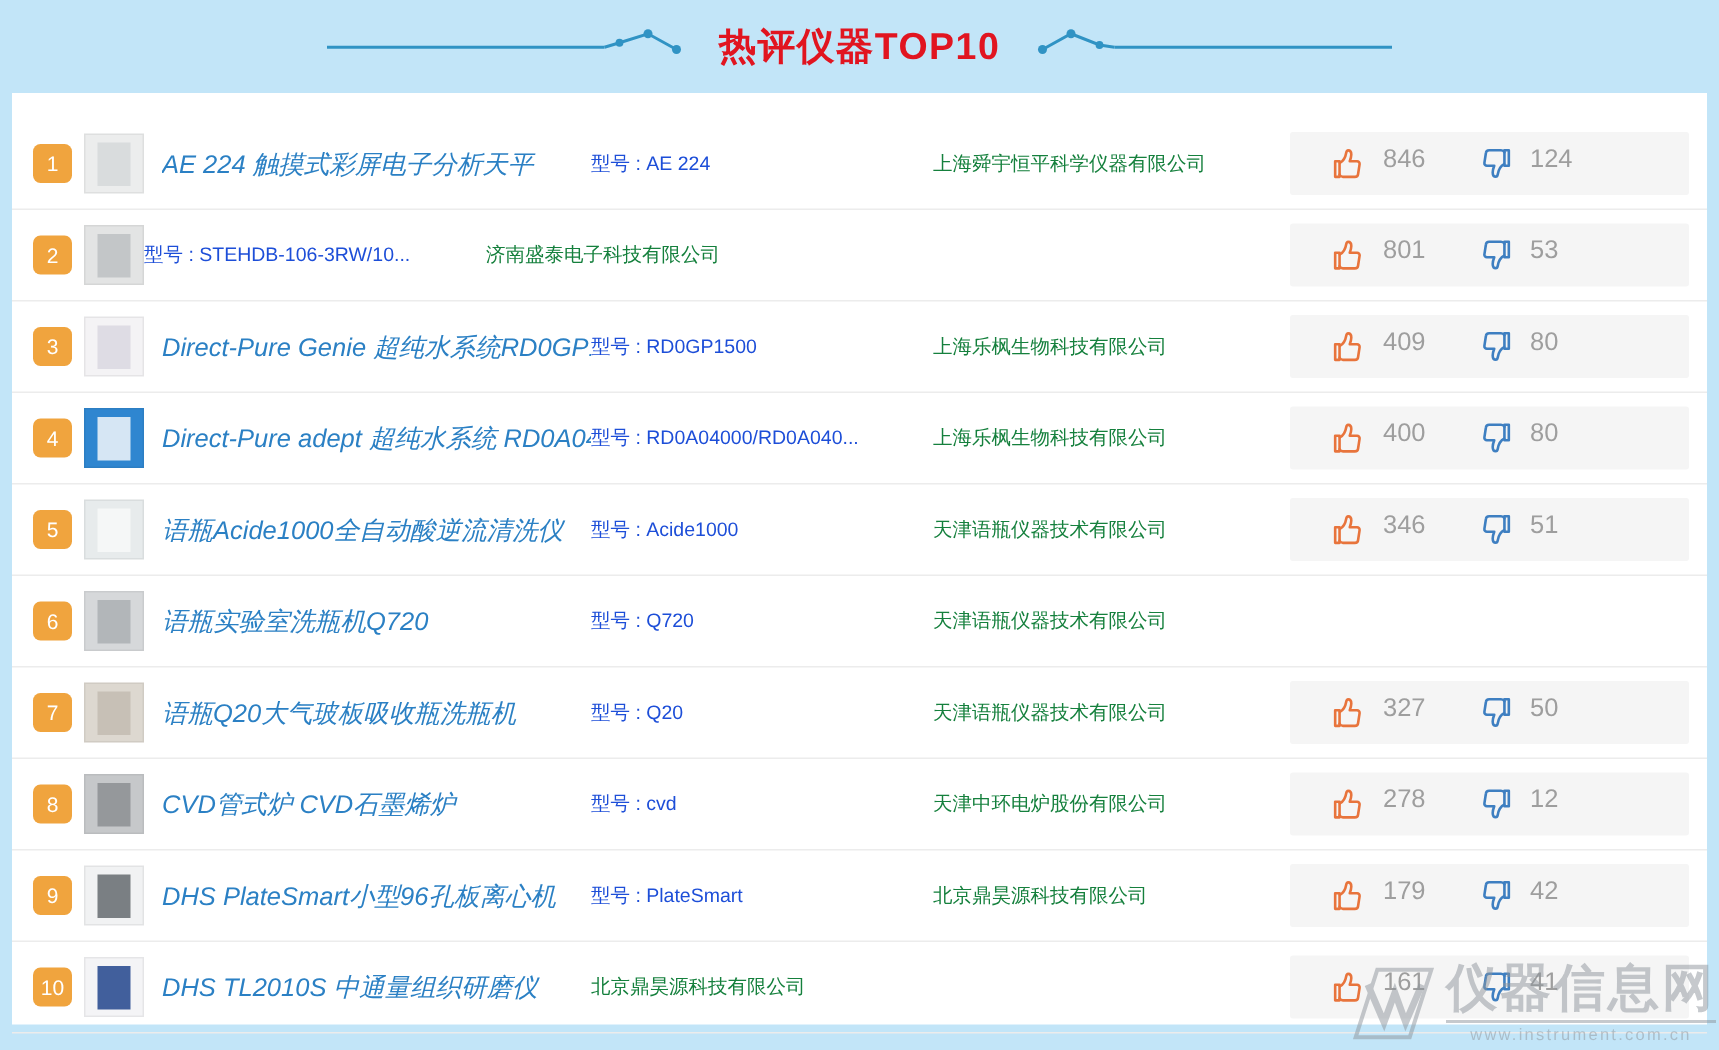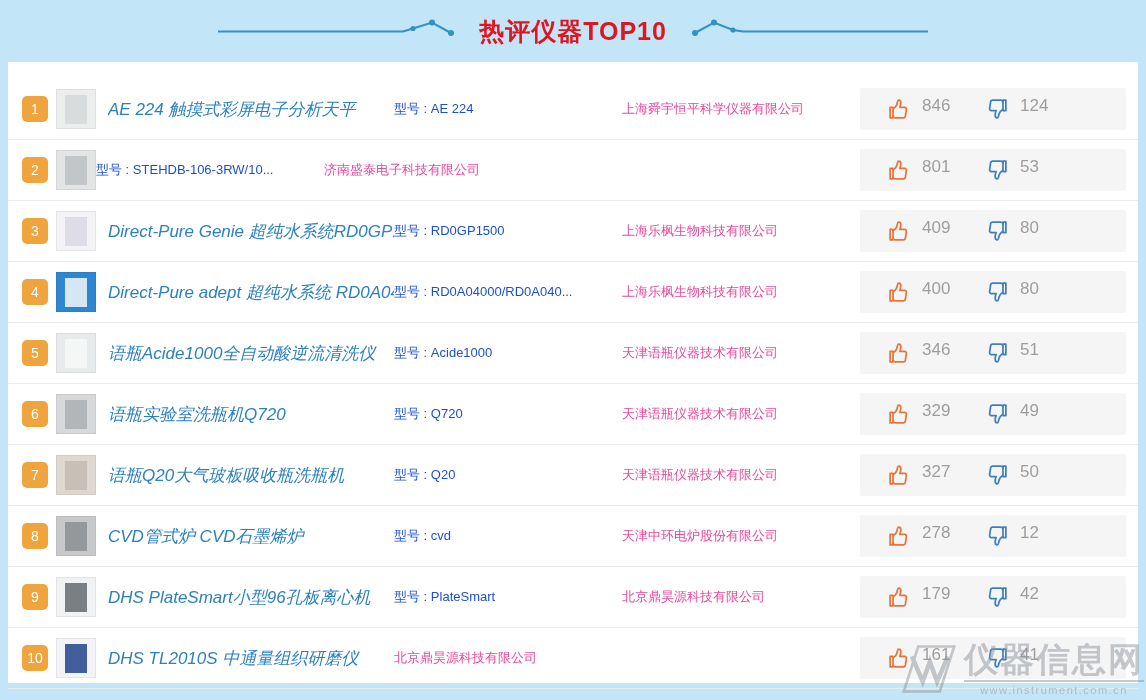--- a/index.html
+++ b/index.html
@@ -69,21 +69,21 @@
     text-decoration:none;cursor:pointer;
     white-space:nowrap;overflow:hidden;font-style:italic;
   }
   .model{
     flex:none;width:228px;
     font-size:13px;color:#1d4ed8;
     white-space:nowrap;overflow:hidden;
   }
   .company{
     flex:1;
-    font-size:13px;color:#ec4899;
+    font-size:13px;color:#15803d;
     white-space:nowrap;overflow:hidden;
   }
   .votes{
     flex:none;
     width:266px;height:42px;
     margin-right:12px;
     background:var(--vote-bg,#f5f5f5);
     display:flex;align-items:center;
     border-radius:2px;
   }
@@ -276,36 +276,20 @@
   <div class="row">
     <div class="badge">6</div>
     <div class="thumb" style="background: rgb(214, 216, 218);">
       <div class="thumb-inner" style="background: rgb(174, 178, 181);"></div>
     </div>
     <a class="name">语瓶实验室洗瓶机Q720</a>
     <div class="model">
       <span>型号 : </span><span>Q720</span>
     </div>
     <div class="company">天津语瓶仪器技术有限公司</div>
-    <div class="votes">
-      <div class="vote up">
-        <svg width="26" height="26" viewBox="0 0 24 24" fill="none" stroke="currentColor" stroke-width="1.6" stroke-linejoin="round" stroke-linecap="round">
-          <path d="M3.8 10.6h2.7v9.6H3.8z"></path>
-          <path d="M6.5 18.9c.4.8 1.2 1.3 2.1 1.3h7.3c1 0 1.9-.73 2-1.72l.93-6.1c.14-.95-.6-1.78-1.56-1.78h-4.5c.5-1.3.95-2.9.95-4.1 0-1.5-.8-2.6-1.9-2.6-.74 0-1.06.55-1.22 1.5-.5 2.9-1.9 5.2-3.9 6.2"></path>
-        </svg>
-        <span class="count">329</span>
-      </div>
-      <div class="vote down">
-        <svg width="26" height="26" viewBox="0 0 24 24" fill="none" stroke="currentColor" stroke-width="1.6" stroke-linejoin="round" stroke-linecap="round">
-          <path d="M3.8 10.6h2.7v9.6H3.8z"></path>
-          <path d="M6.5 18.9c.4.8 1.2 1.3 2.1 1.3h7.3c1 0 1.9-.73 2-1.72l.93-6.1c.14-.95-.6-1.78-1.56-1.78h-4.5c.5-1.3.95-2.9.95-4.1 0-1.5-.8-2.6-1.9-2.6-.74 0-1.06.55-1.22 1.5-.5 2.9-1.9 5.2-3.9 6.2"></path>
-        </svg>
-        <span class="count">49</span>
-      </div>
-    </div>
   </div>
 
   <div class="row">
     <div class="badge">7</div>
     <div class="thumb" style="background: rgb(221, 216, 208);">
       <div class="thumb-inner" style="background: rgb(196, 190, 178);"></div>
     </div>
     <a class="name">语瓶Q20大气玻板吸收瓶洗瓶机</a>
     <div class="model">
       <span>型号 : </span><span>Q20</span>

